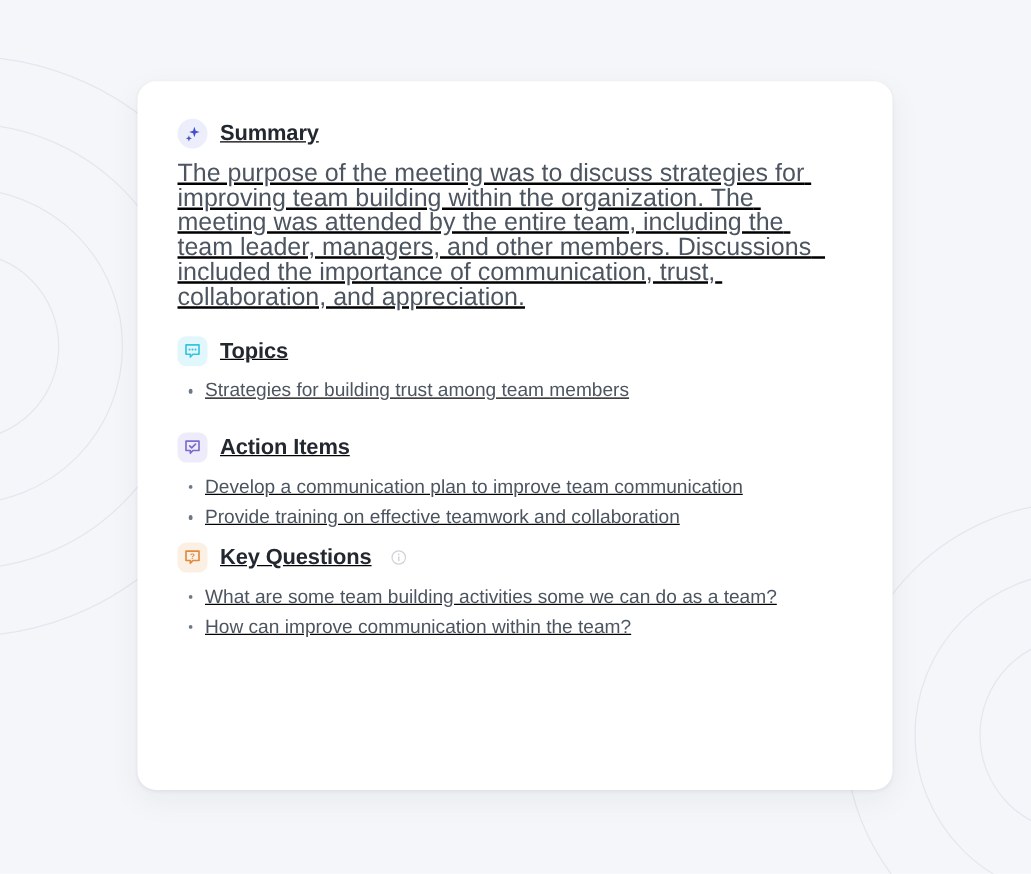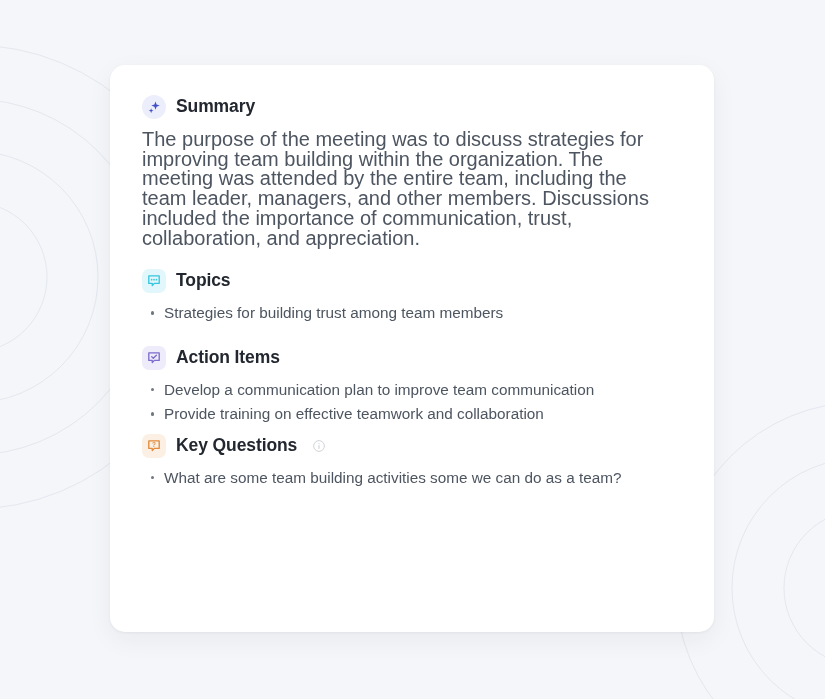--- a/index.html
+++ b/index.html
@@ -105,21 +105,21 @@
     content: "";
     position: absolute;
     left: 9px;
     top: 8px;
     width: 3.4px;
     height: 3.4px;
     border-radius: 50%;
     background: #6f7782;
   }
 
-  .sec-block      { margin-top: 0; }
+  .sec-block      { margin-top: 0; text-decoration: underline; }
   .sec-block.gap  { margin-top: 21px; }
   .sec-block.gap2 { margin-top: 23px; }
   .sec-block.gap3 { margin-top: 10px; }
 </style>
 </head>
 <body>
 
 <svg class="bg-decor" viewBox="0 0 825 699" xmlns="http://www.w3.org/2000/svg">
   <g fill="none" stroke="#e4e7ef" stroke-width="1">
     <circle cx="-28" cy="277" r="75"></circle>
@@ -194,16 +194,17 @@
       <span class="info-icon">
         <svg width="14" height="14" viewBox="0 0 24 24" xmlns="http://www.w3.org/2000/svg">
           <circle cx="12" cy="12" r="9.2" fill="none" stroke="#a9aeb8" stroke-width="1.7"></circle>
           <circle cx="12" cy="7.8" r="1.15" fill="#a9aeb8"></circle>
           <rect x="11" y="10.4" width="2" height="6.6" rx="1" fill="#a9aeb8"></rect>
         </svg>
       </span>
     </div>
     <ul class="bullets">
       <li>What are some team building activities some we can do as a team?</li>
+      <li>How can improve communication within the team?</li>
     </ul>
   </div>
 
 </div>
 
 </body></html>

